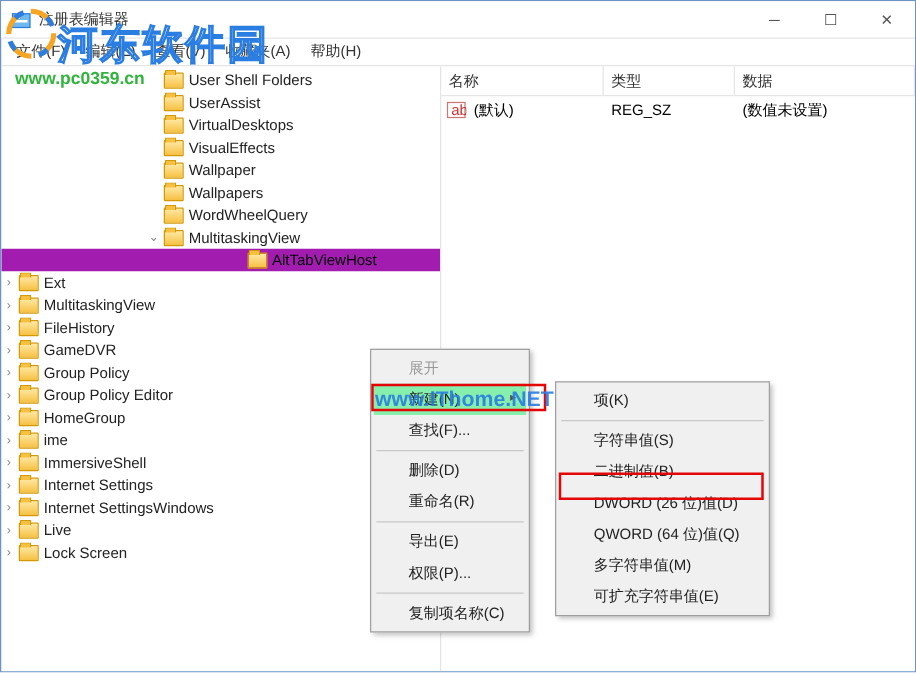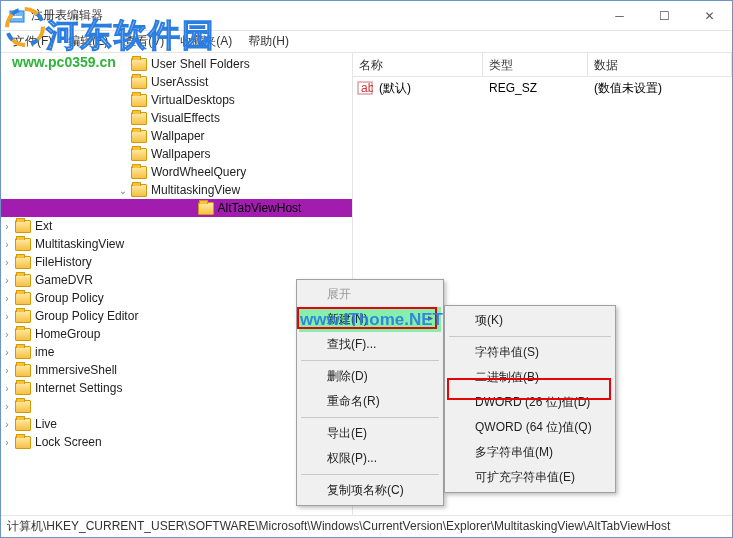--- a/index.html
+++ b/index.html
@@ -45,21 +45,21 @@
 .indent-2 { padding-left: 116px; }
 .indent-3 { padding-left: 132px; }
 
 
 .ctx { position: absolute; background: #f0f0f0; border: 1px solid #a0a0a0; box-shadow: 2px 2px 4px rgba(0,0,0,.25); padding: 2px; z-index: 50; }
 .ctx .ctx-item { padding: 4px 28px 4px 28px; color: #222; white-space: nowrap; position: relative; }
 .ctx .ctx-item.disabled { color: #9a9a9a; }
 .ctx .ctx-item.hover { background: #86efac; }
 .ctx .ctx-item .arrow { position: absolute; right: 8px; top: 5px; font-size: 10px; color: #555; }
 .ctx .sep { height: 1px; background: #c8c8c8; margin: 3px 2px; }
-.ctx1 { left: 296px; top: 279px; width: 148px; }
+.ctx1 { left: 296px; top: 279px; width: 128px; }
 .ctx2 { left: 444px; top: 305px; width: 172px; }
 
 
 .red-box { position: absolute; border: 2px solid #e40606; pointer-events: none; z-index: 60; }
 .rb1 { left: 297px; top: 307px; width: 140px; height: 22px; }
 .rb2 { left: 447px; top: 378px; width: 164px; height: 22px; }
 
 
 .wm { position: absolute; z-index: 70; pointer-events: none; }
 .wm-logo { left: 4px; top: 6px; }
@@ -195,20 +195,21 @@
             <span class="label">ImmersiveShell</span>
           </div>
           <div class="tree-node indent-1">
             <span class="exp closed"></span>
             <span class="folder"></span>
             <span class="label">Internet Settings</span>
           </div>
           <div class="tree-node indent-1">
             <span class="exp closed"></span>
             <span class="folder"></span>
+            <span class="label">Internet SettingsWindows</span>
           </div>
           <div class="tree-node indent-1">
             <span class="exp closed"></span>
             <span class="folder"></span>
             <span class="label">Live</span>
           </div>
           <div class="tree-node indent-1">
             <span class="exp closed"></span>
             <span class="folder"></span>
             <span class="label">Lock Screen</span>
@@ -231,21 +232,20 @@
               </svg>
           </span>
           <span class="cell col-name" style="width:110px">(默认)</span>
           <span class="cell col-type">REG_SZ</span>
           <span class="cell col-data">(数值未设置)</span>
         </div>
       </div>
     </div>
   </div>
 
-  <div class="statusbar">计算机\HKEY_CURRENT_USER\SOFTWARE\Microsoft\Windows\CurrentVersion\Explorer\MultitaskingView\AltTabViewHost</div>
 </div>
 
 <div class="ctx ctx1">
   <div class="ctx-item disabled">展开</div>
   <div class="ctx-item hover"><span>新建(N)</span><span class="arrow">▸</span></div>
   <div class="ctx-item">查找(F)...</div>
   <div class="sep"></div>
   <div class="ctx-item">删除(D)</div>
   <div class="ctx-item">重命名(R)</div>
   <div class="sep"></div>

